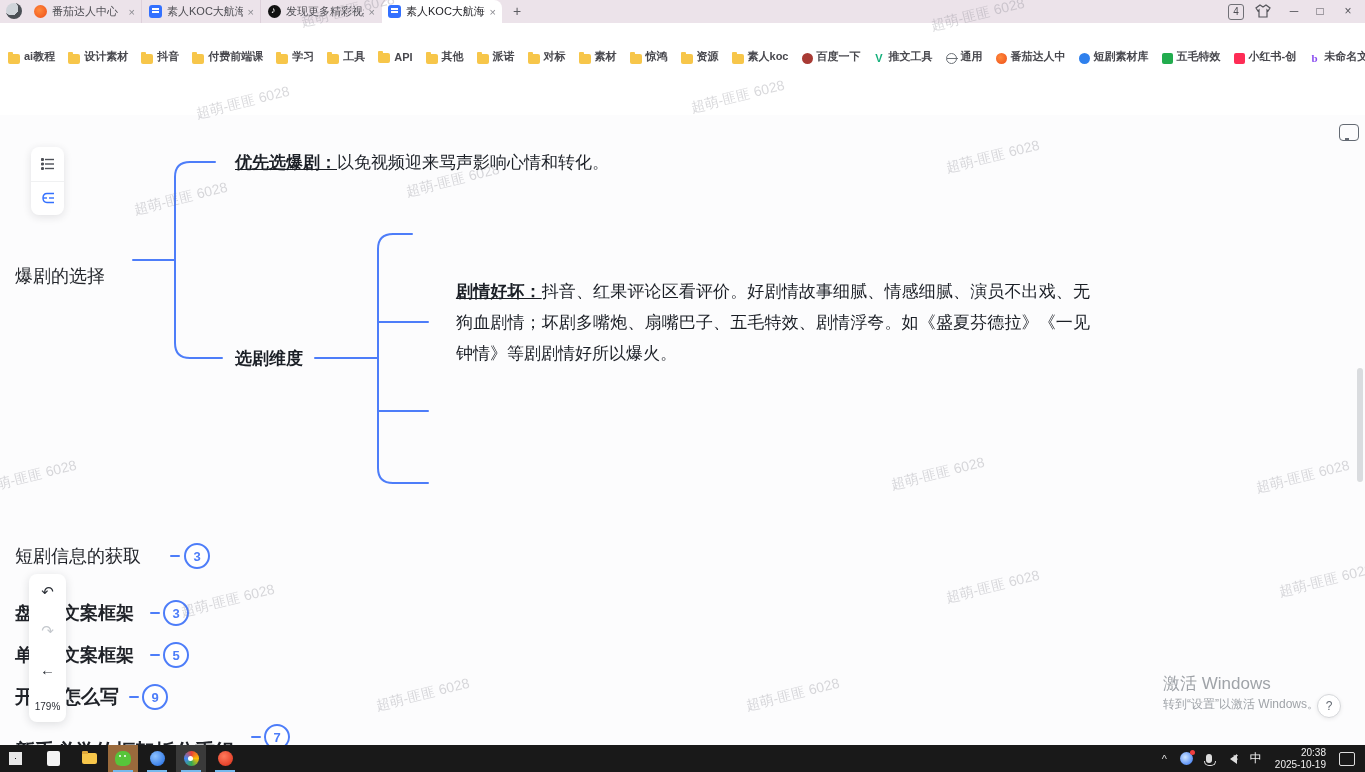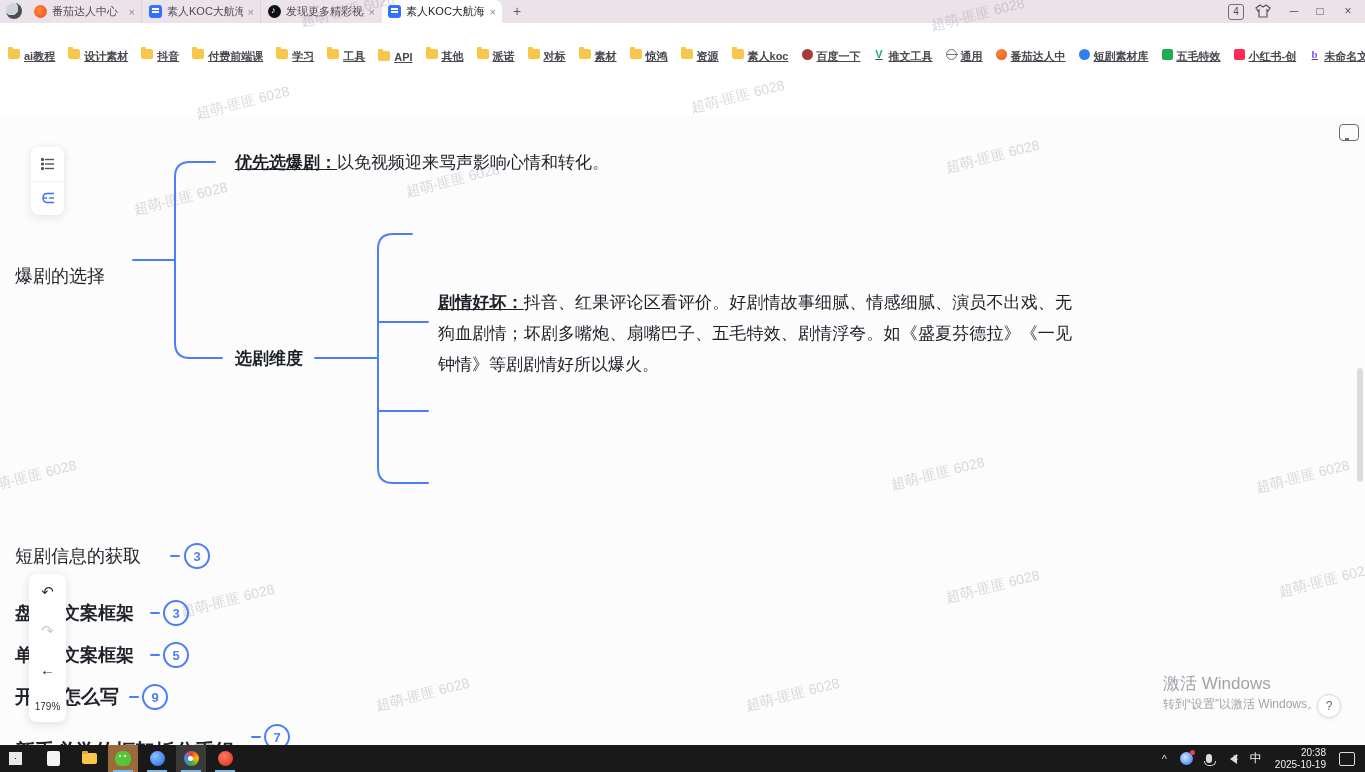--- a/index.html
+++ b/index.html
@@ -53,21 +53,21 @@
      background:conic-gradient(#5f6368 0 100%);
      -webkit-mask:repeating-linear-gradient(0deg,#000 0 3px,transparent 3px 4.5px),repeating-linear-gradient(90deg,#000 0 3px,transparent 3px 4.5px);
      mask-composite:intersect;}
   .vdiv{left:1131px;top:27px;width:1px;height:13px;background:#dadce0;}
   .ticon{top:26px;font-size:12px;color:#5f6368;width:18px;text-align:center;}
   .burger{left:1196px;top:29px;width:13px;height:2px;background:#5f6368;box-shadow:0 4px 0 #5f6368,0 8px 0 #5f6368;}
   .reddot{left:1207px;top:25px;width:5px;height:5px;border-radius:50%;background:#f03e3e;}
   
   .bookbar{left:0;top:46px;width:1365px;height:21px;background:#fff;display:flex;align-items:center;
      padding-left:8px;gap:13px;overflow:hidden;}
-  .bm{display:flex;align-items:flex-start;gap:4px;font-size:11px;color:#48484e;white-space:nowrap;flex:0 0 auto;text-decoration:underline;}
+  .bm{display:flex;align-items:flex-end;gap:4px;font-size:11px;color:#48484e;white-space:nowrap;flex:0 0 auto;}
   .bi{width:12px;height:10px;flex:0 0 auto;position:relative;display:inline-block;}
   .bi-folder{background:#f7c64a;border-radius:1px 2px 2px 2px;}
   .bi-folder:before{content:"";position:absolute;left:0;top:-2px;width:5px;height:3px;background:#f7c64a;border-radius:1px 1px 0 0;}
   .bi-paw{width:11px;height:11px;border-radius:50%;background:#a83a34;}
   .bi-v{width:11px;height:11px;color:#16b07c;font:700 11px/11px "Liberation Sans",sans-serif;text-align:center;}
   .bi-globe{width:11px;height:11px;border:1.3px solid #6d7278;border-radius:50%;box-sizing:border-box;}
   .bi-globe:after{content:"";position:absolute;left:0;top:4px;width:11px;height:1px;background:#6d7278;}
   .bi-tomato{width:11px;height:11px;border-radius:50%;background:radial-gradient(circle at 40% 40%,#ff8a3c,#ee4d18);}
   .bi-blue{width:11px;height:11px;border-radius:50%;background:#2f80ed;}
   .bi-greensq{width:11px;height:11px;border-radius:2px;background:#22ac4e;}
@@ -98,21 +98,21 @@
   .canvas{left:0;top:115px;width:1365px;height:630px;background:#fcfcfd;overflow:hidden;}
   .links path{stroke:#4d7df9;stroke-width:2;fill:none;stroke-linecap:round;}
   .nodetext{font-size:17px;line-height:31px;color:#1b1f26;}
   .rootlbl{left:15px;top:146px;font-size:18px;line-height:31px;color:#26292e;font-weight:500;}
   .branch1{left:235px;top:32px;white-space:nowrap;}
   .dimlbl{left:235px;top:228px;font-weight:700;}
   .pbold{font-weight:700;text-decoration:underline;}
   .para{width:634px;text-align:justify;}
   .actorbox{left:412px;top:87px;border:2px solid #4f85f7;border-radius:10px;padding:2px 17px;
      background:#fff;box-shadow:0 0 0 3px rgba(79,133,247,.10);}
-  .plotp{left:438px;top:161px;margin-top:11px;}
+  .plotp{left:456px;top:161px;}
   .casep{left:434px;top:265px;}
   .repp{left:434px;top:337px;}
   .cn{font-weight:700;color:#202329;white-space:nowrap;}
   .cn1{left:15px;top:428px;font-size:18px;font-weight:500;line-height:26px;}
   .cn2a{left:15px;top:485px;font-size:18px;line-height:26px;}
   .cn2b{left:62px;top:485px;font-size:18px;line-height:26px;}
   .cn3a{left:15px;top:527px;font-size:18px;line-height:26px;}
   .cn3b{left:62px;top:527px;font-size:18px;line-height:26px;}
   .cn4a{left:15px;top:568px;font-size:19px;line-height:27px;}
   .cn4b{left:62px;top:568px;font-size:19px;line-height:27px;}

